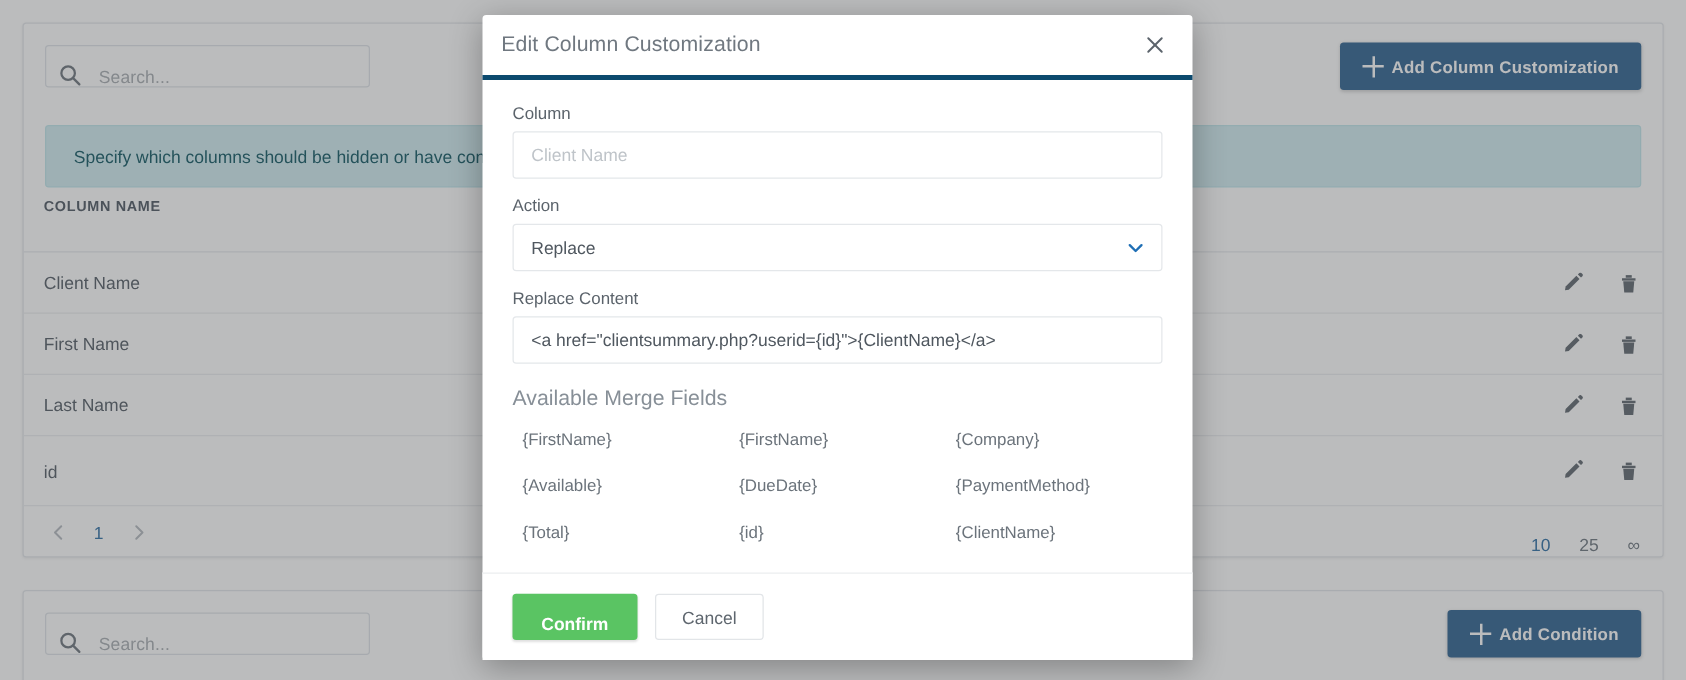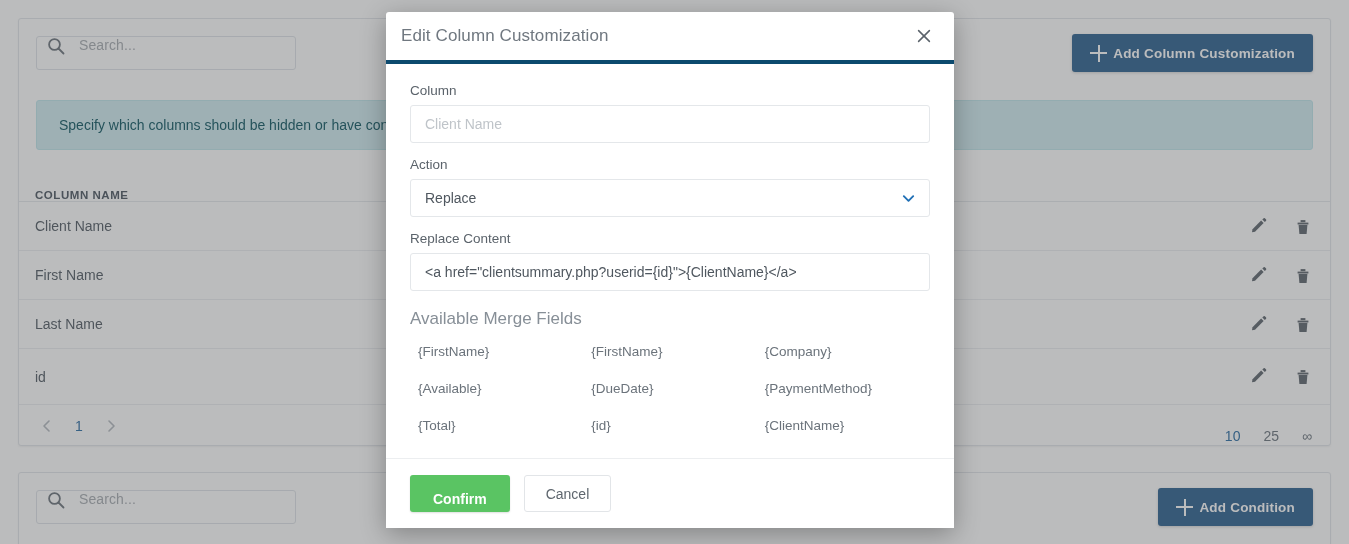--- a/index.html
+++ b/index.html
@@ -31,21 +31,21 @@
   #card-top { left: 18px; top: 18px; width: 1313px; height: 428px; }
   #card-bottom { left: 18px; top: 472px; width: 1313px; height: 120px; }
 
   .search-wrap {
     position: absolute;
     left: 17px; top: 17px;
     width: 260px; height: 34px;
     border: 1px solid #dfe3e8;
     border-radius: 3px;
     background: #ffffff;
-    display: flex; align-items: flex-start;
+    display: flex; align-items: flex-end;
     padding: 0 10px;
   }
   .search-icon { width: 18px; height: 18px; flex: 0 0 auto; }
   .search-ph {
     margin-left: 14px;
     font-size: 14px;
     color: #a7acb1;
     letter-spacing: .1px;
   }
 
@@ -85,21 +85,21 @@
     display: flex; align-items: center;
     padding: 0 22px;
     color: #0c5460;
     font-size: 14px;
   }
 
   .tbl-head {
     position: absolute;
     left: 0; top: 141px; width: 100%; height: 42px;
     border-bottom: 1px solid #e6e9ec;
-    display: flex; align-items: flex-end;
+    display: flex; align-items: flex-start;
   }
   .tbl-head .th {
     padding-left: 16px;
     font-size: 11.5px;
     font-weight: bold;
     letter-spacing: .55px;
     color: #4b5560;
   }
   .tbl-row {
     position: absolute; left: 0; width: 100%; height: 49px;

